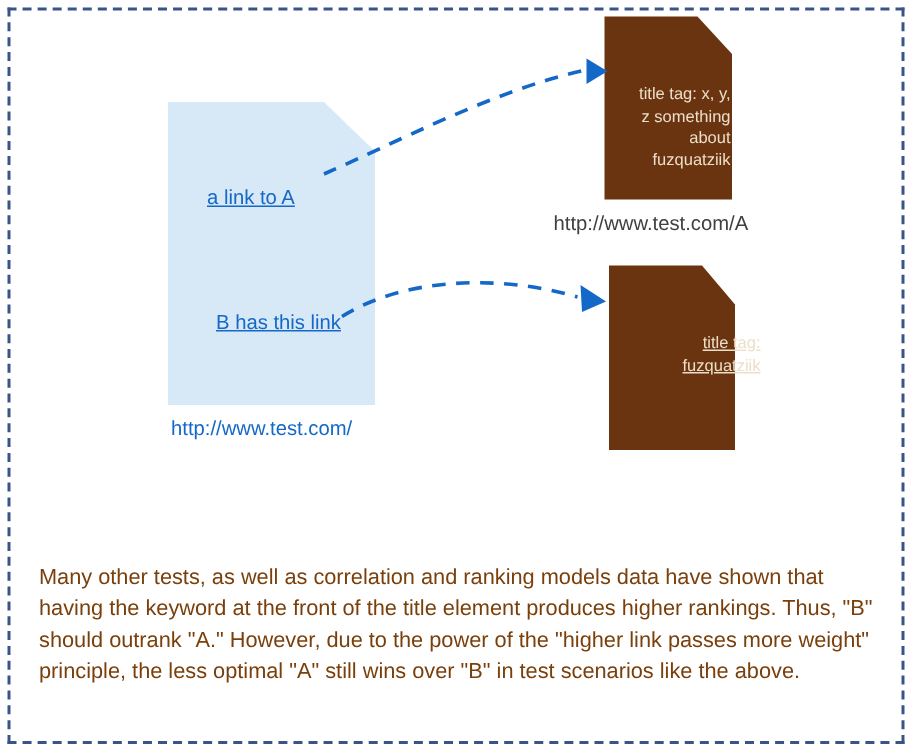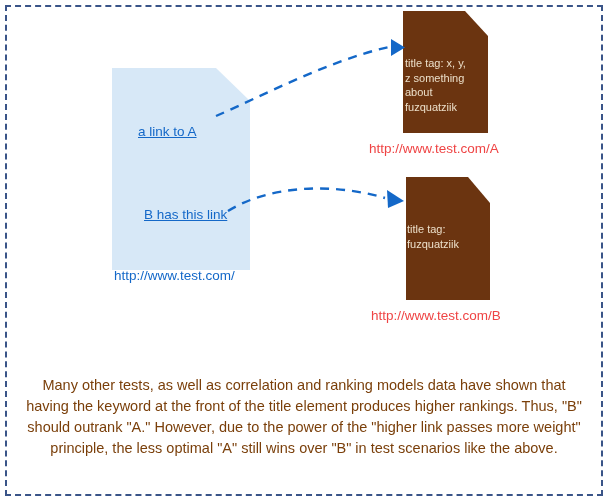--- a/index.html
+++ b/index.html
@@ -27,32 +27,32 @@
   }
   #diagram-svg {
     position: absolute;
     left: 0;
     top: 0;
     width: 609px;
     height: 340px;
   }
   .doc-text {
     position: absolute;
-    text-align: left;
+    text-align: right;
     color: #ecdfc9;
     font-size: 11px;
     line-height: 14.5px;
     white-space: pre-line;
   }
   .url-label {
     position: absolute;
     font-size: 13.5px;
     white-space: nowrap;
   }
-  .url-brown { color: #ef4444; }
+  .url-brown { color: #404040; }
   .url-blue  { color: #1468c8; }
   .page-link {
     position: absolute;
     color: #1468c8;
     font-size: 13.5px;
     text-decoration: underline;
     white-space: nowrap;
   }
   #caption-heading {
     position: absolute;
@@ -66,21 +66,21 @@
     letter-spacing: -0.1px;
   }
   #caption-body {
     position: absolute;
     left: 26px;
     top: 375px;
     width: 556px;
     font-size: 14.5px;
     line-height: 21px;
     color: #7a3f0a;
-    text-align: center;
+    text-align: left;
   }
 </style>
 </head>
 <body>
 
 <div id="canvas">
 
   <div id="dashed-frame"></div>
 
   <svg id="diagram-svg" viewBox="0 0 609 340" xmlns="http://www.w3.org/2000/svg">
@@ -95,30 +95,29 @@
     <polygon points="391,39 405,47.5 391,56" fill="#1468c8"></polygon>
 
     <path d="M 228,211 C 268,186 330,182 385,198" fill="none" stroke="#1468c8" stroke-width="2.4" stroke-dasharray="9,7" stroke-linecap="butt"></path>
     <polygon points="387,190 404,201 388,208" fill="#1468c8"></polygon>
   </svg>
 
   <span class="page-link" style="left:138px; top:124px;">a link to A</span>
 
   <span class="page-link" style="left:128px; top:207px;margin-left:16px;">B has this link</span>
 
-  <span class="url-label url-blue" style="left:114px; top:268px;">http://www.test.com/</span>
+  <span class="url-label url-blue" style="left:114px; top:278px;">http://www.test.com/</span>
 
   <div class="doc-text" style="left:405px; top:56px; width:82px;">title tag: x, y,
 z something
 about
 fuzquatziik</div>
 
   <span class="url-label url-brown" style="left:369px; top:141px;">http://www.test.com/A</span>
 
-  <div class="doc-text" style="left:407px; top:222px; width:100px;">title tag:
+  <div class="doc-text" style="left:407px; top:222px; width:100px;text-decoration:underline;">title tag:
 fuzquatziik</div>
 
-  <span class="url-label url-brown" style="left:371px; top:308px;">http://www.test.com/B</span>
 
 
   <div id="caption-body">Many other tests, as well as correlation and ranking models data have shown that having the keyword at the front of the title element produces higher rankings. Thus, "B" should outrank "A." However, due to the power of the "higher link passes more weight" principle, the less optimal "A" still wins over "B" in test scenarios like the above.</div>
 
 </div>
 
 </body></html>

